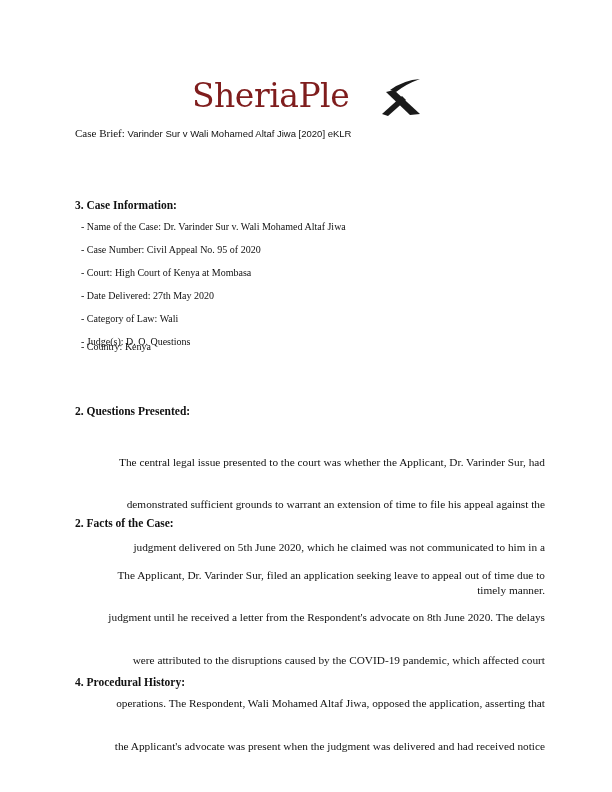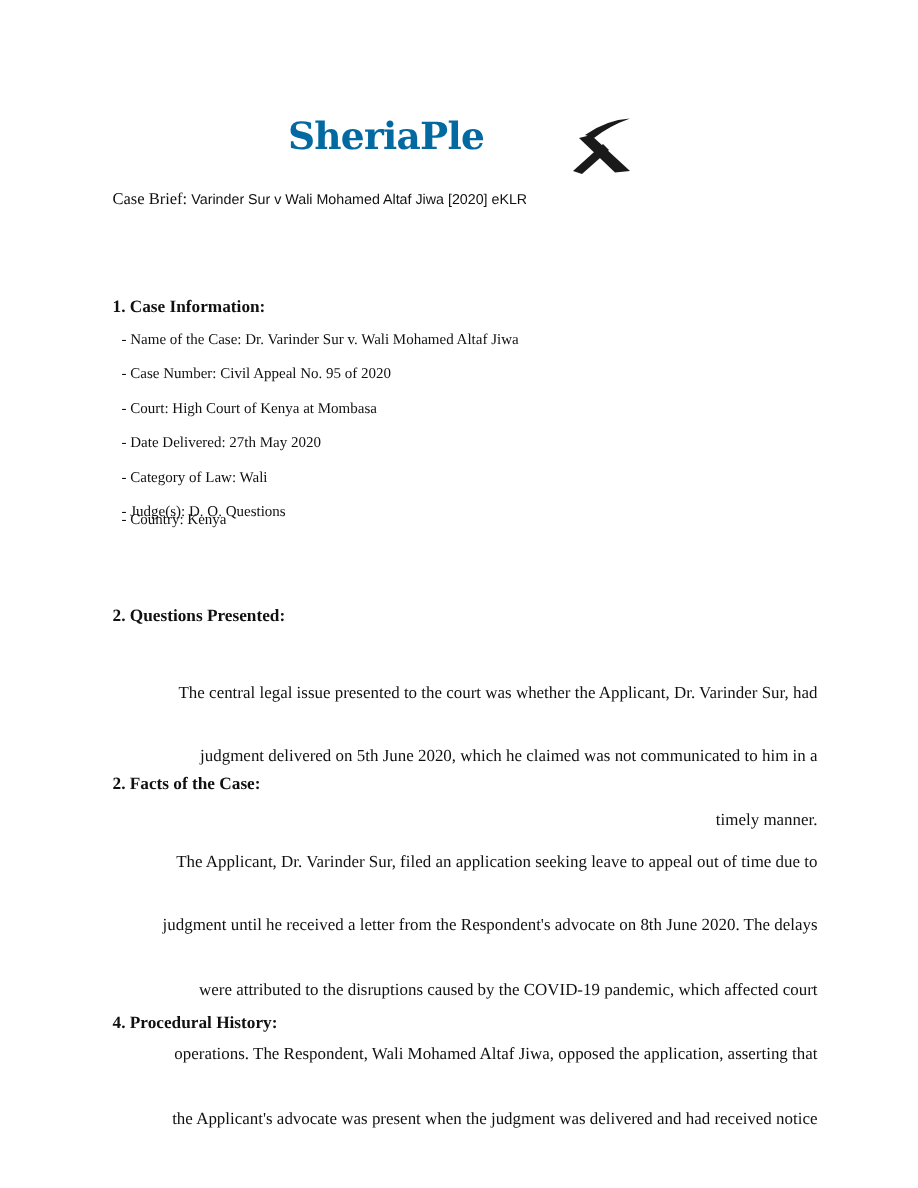--- a/index.html
+++ b/index.html
@@ -1,18 +1,18 @@
 <!DOCTYPE html>
 <html><head>
 <meta charset="utf-8">
 <style>
   html, body { margin:0; padding:0; background:#ffffff; }
   body { width:612px; height:792px; position:relative; overflow:hidden; color:#111; }
   .logo { position:absolute; left:192px; top:74px; width:230px; height:44px; }
-  .logo-text { font-family:"DejaVu Serif", serif; font-weight:bold; font-size:25px; letter-spacing:-0.5px; color:#0369a1; position:absolute; left:0; top:2px; }
+  .logo-text { font-family:"DejaVu Serif", serif; font-weight:normal; font-size:33px; letter-spacing:-0.5px; color:#7f1d1d; position:absolute; left:0; top:2px; }
   .logo-x { position:absolute; left:188px; top:4px; }
   .subtitle { position:absolute; left:75px; top:127px; font-size:10.5px;text-align:right; }
   .subtitle .lbl { font-family:"Liberation Serif", serif; font-size:11px; }
   .subtitle .val { font-family:"Liberation Sans", sans-serif; font-size:9.5px; }
   .h { position:absolute; left:75px; font-weight:bold; font-family:"Liberation Serif", serif; font-size:11.5px; }
   .info { position:absolute; left:81px; font-family:Liberation Serif, serif; font-size:10px; }
   .para { position:absolute; left:75px; width:470px; font-family:"Liberation Serif", serif; font-size:11.3px; line-height:14.3px;text-align:right; }
   .para .ln { display:block; white-space:nowrap; }
 </style>
 </head>
@@ -24,32 +24,33 @@
     <path d="M2 36 L22 18 L26 22 L8 38 Z" fill="#1a1a1a"></path>
     <path d="M6 14 L14 12 L40 36 L30 37 Z" fill="#1a1a1a"></path>
     <path d="M10 12 Q24 2 40 1 Q26 6 16 14 Z" fill="#1a1a1a"></path>
   </svg>
 </div>
 
 <div class="subtitle">
   <span class="lbl">Case Brief: </span><span class="val">Varinder Sur v Wali Mohamed Altaf Jiwa [2020] eKLR</span>
 </div>
 
-<div class="h" style="top:199px">1. Case Information:</div>
+<div class="h" style="top:199px">3. Case Information:</div>
 <div class="info" style="top:221px">- Name of the Case: Dr. Varinder Sur v. Wali Mohamed Altaf Jiwa</div>
 <div class="info" style="top:244px">- Case Number: Civil Appeal No. 95 of 2020</div>
 <div class="info" style="top:267px">- Court: High Court of Kenya at Mombasa</div>
 <div class="info" style="top:290px">- Date Delivered: 27th May 2020</div>
 <div class="info" style="top:313px">- Category of Law: Wali</div>
 <div class="info" style="top:336px">- Judge(s): D. O. Questions</div>
 <div class="info" style="top:341px">- Country: Kenya</div>
 
 <div class="h" style="top:405px">2. Questions Presented:</div>
 <div class="para" style="top:426px; white-space:pre">
   <span class="ln">   The central legal issue presented to the court was whether the Applicant, Dr. Varinder Sur, had</span>
+  <span class="ln">demonstrated sufficient grounds to warrant an extension of time to file his appeal against the</span>
   <span class="ln">judgment delivered on 5th June 2020, which he claimed was not communicated to him in a</span>
   <span class="ln">timely manner.</span>
 </div>
 
 <div class="h" style="top:517px">2. Facts of the Case:</div>
 <div class="para" style="top:539px; white-space:pre">
   <span class="ln">   The Applicant, Dr. Varinder Sur, filed an application seeking leave to appeal out of time due to</span>
   <span class="ln">judgment until he received a letter from the Respondent's advocate on 8th June 2020. The delays</span>
   <span class="ln">were attributed to the disruptions caused by the COVID-19 pandemic, which affected court</span>
   <span class="ln">operations. The Respondent, Wali Mohamed Altaf Jiwa, opposed the application, asserting that</span>

